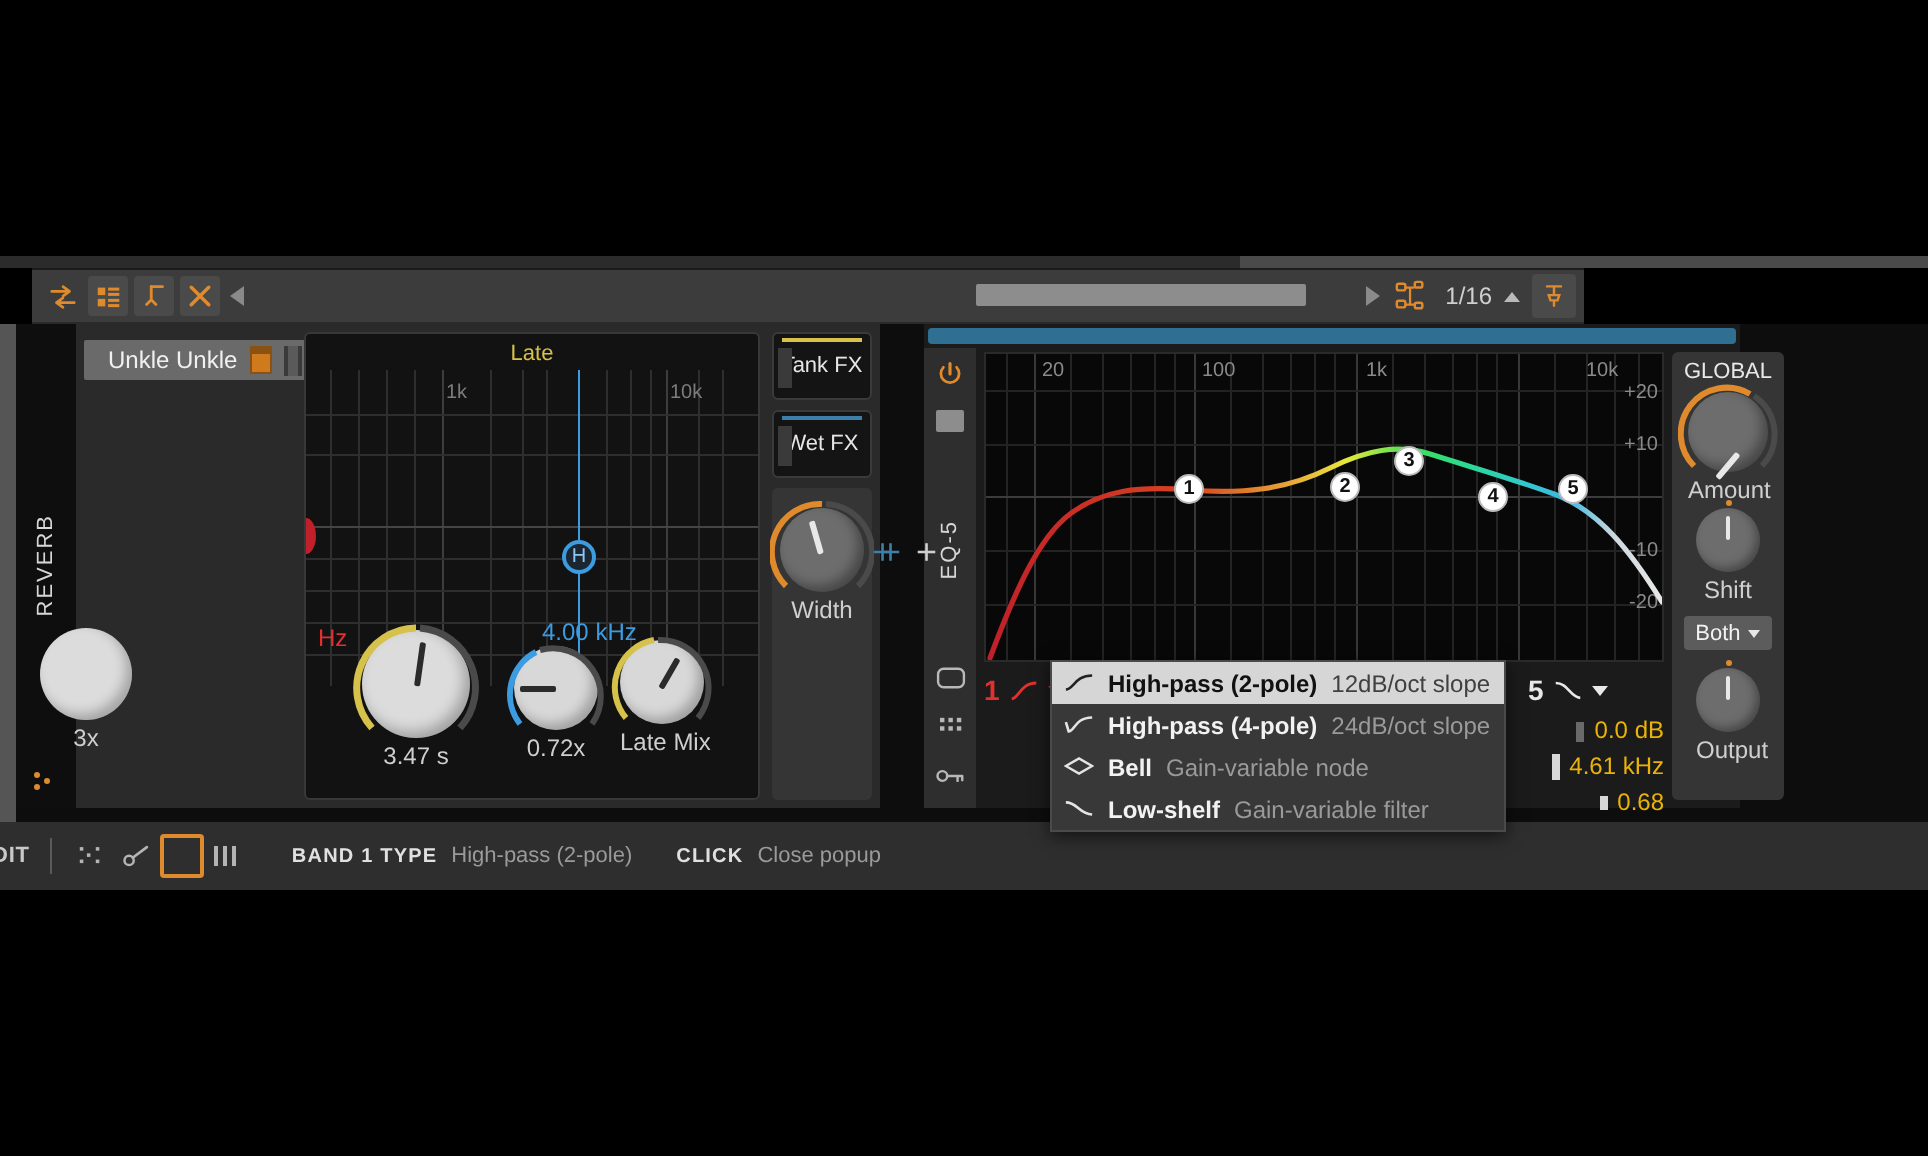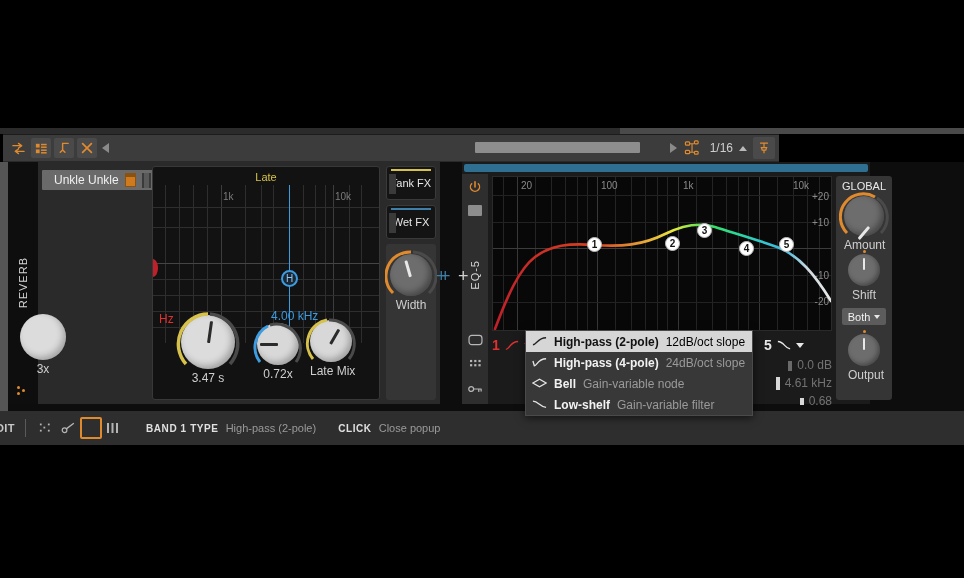--- a/index.html
+++ b/index.html
@@ -5,21 +5,21 @@
   * { box-sizing: border-box; margin: 0; padding: 0; }
   html, body {
     width: 964px; height: 578px;
     background: #000; overflow: hidden;
     font-family: "Liberation Sans", sans-serif;
   }
   .root { position: relative; width: 964px; height: 578px; background:#000; }
 
   
   .toolbar {
-    position:absolute; left:3px; top:134px; width:776px; height:28px;
+    position:absolute; left:16px; top:134px; width:776px; height:28px;
     background:#3c3c3c; border-top:1px solid #1c1c1c; border-bottom:1px solid #2a2a2a;
     display:flex; align-items:center;
   }
   .tb-icons { display:flex; align-items:center; gap:3px; padding-left:5px; }
   .tb-ico { width:20px; height:20px; display:flex; align-items:center; justify-content:center;
             color:#e08a2e; }
   .tb-ico.boxed { background:#4a4a4a; border-radius:2px; }
   .tb-scroll { flex:1; display:flex; align-items:center; height:28px; position:relative; }
   .arrow-l, .arrow-r { width:16px; height:28px; display:flex; align-items:center; justify-content:center; }
   .tri-l { width:0;height:0;border-top:5px solid transparent;border-bottom:5px solid transparent;border-right:7px solid #8a8a8a; }
@@ -119,21 +119,21 @@
             justify-content:center; border:1px solid #bbb; }
 
   .bandrow { position:absolute; left:30px; top:172px; width:340px; height:22px; display:flex;
              align-items:center; }
   .bandcell { display:flex; align-items:center; gap:5px; }
   .bandnum { font-size:14px; font-weight:bold; }
   .bshape { width:14px; height:12px; }
   .bcar { width:0;height:0;border-left:4px solid transparent;border-right:4px solid transparent;
           border-top:5px solid; }
 
-  .valcol { position:absolute; top:196px; font-size:12px; color:#737373; }
+  .valcol { position:absolute; top:196px; font-size:12px; color:#eab308; }
   .valbar { display:inline-block; width:4px; background:#d8d8d8; vertical-align:middle; margin-right:5px; }
 
   
   .globalp { position:absolute; left:374px; top:14px; width:56px; height:224px; background:#353535;
              border-radius:3px; }
   .gl-title { text-align:center; color:#e8e8e8; font-size:11px; padding-top:4px; }
   .selbox { position:absolute; left:6px; top:132px; width:44px; height:17px; background:#5c5c5c;
             border-radius:2px; display:flex; align-items:center; justify-content:center; gap:4px; }
   .selbox span { color:#f2f2f2; font-size:11px; }
   .selcar { width:0;height:0;border-left:3.5px solid transparent;border-right:3.5px solid transparent;
@@ -144,21 +144,21 @@
   
   .popup { position:absolute; left:525px; top:330px; width:228px; background:#383838;
            border:1px solid #4a4a4a; box-shadow:0 2px 8px rgba(0,0,0,.6); z-index:50; }
   .popitem { height:21px; display:flex; align-items:center; padding:0 6px; gap:7px; }
   .popitem.sel { background:#d6d6d6; }
   .popglyph { width:15px; color:#e4e4e4; font-size:12px; text-align:center; }
   .popitem.sel .popglyph { color:#222; }
   .poplbl { color:#f2f2f2; font-size:12px; font-weight:bold; }
   .popitem.sel .poplbl { color:#111; }
   .popdesc { color:#9a9a9a; font-size:12px; }
-  .popitem.sel .popdesc { color:#000000; }
+  .popitem.sel .popdesc { color:#404040; }
 
   
   .statusbar { position:absolute; left:0; top:411px; width:964px; height:34px; background:#2e2e2e;
                display:flex; align-items:center; }
   .sb-txt { color:#c8c8c8; font-size:11px; font-weight:bold; letter-spacing:.4px; }
   .sb-div { width:1px; height:18px; background:#5a5a5a; margin:0 10px; }
   .sb-ico { width:22px; height:22px; display:flex; align-items:center; justify-content:center;
             color:#b4b4b4; }
   .sb-ico.active { border:2px solid #e08a2e; border-radius:2px; }
   .sb-key { color:#e0e0e0; font-size:10px; font-weight:bold; letter-spacing:.6px; margin-left:22px; }

